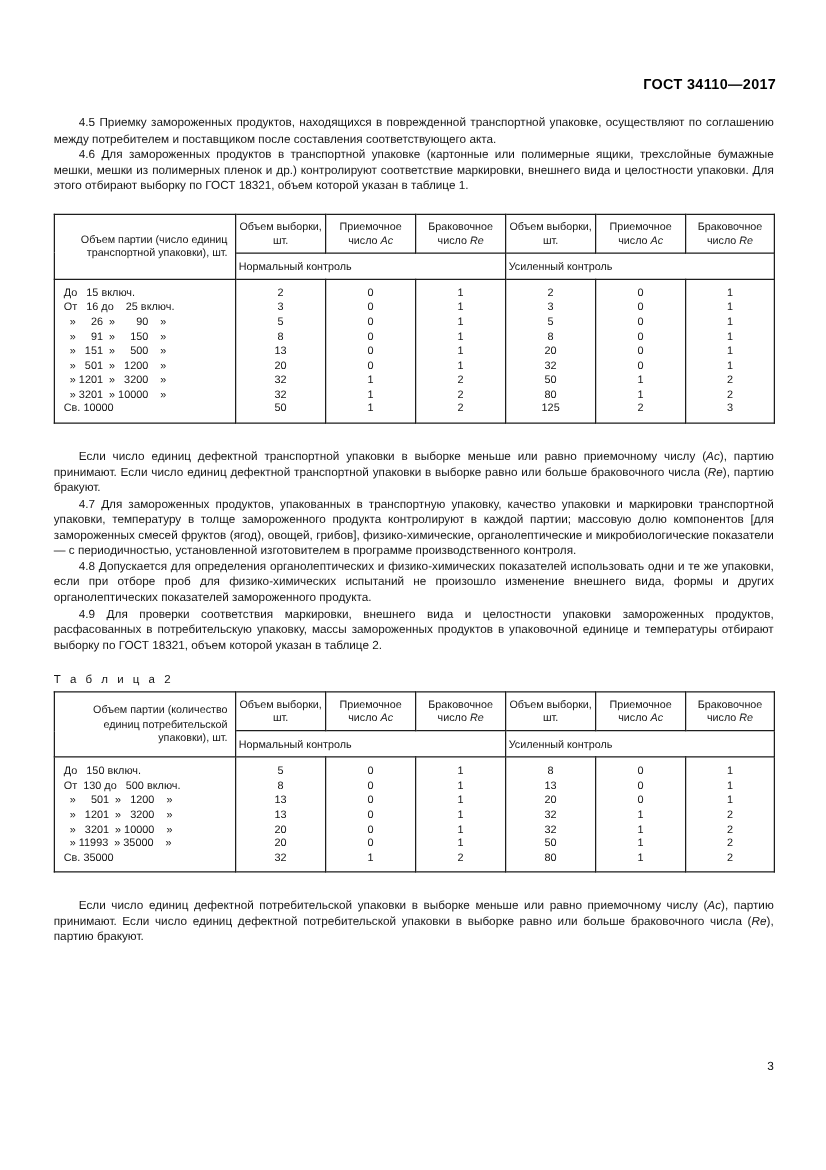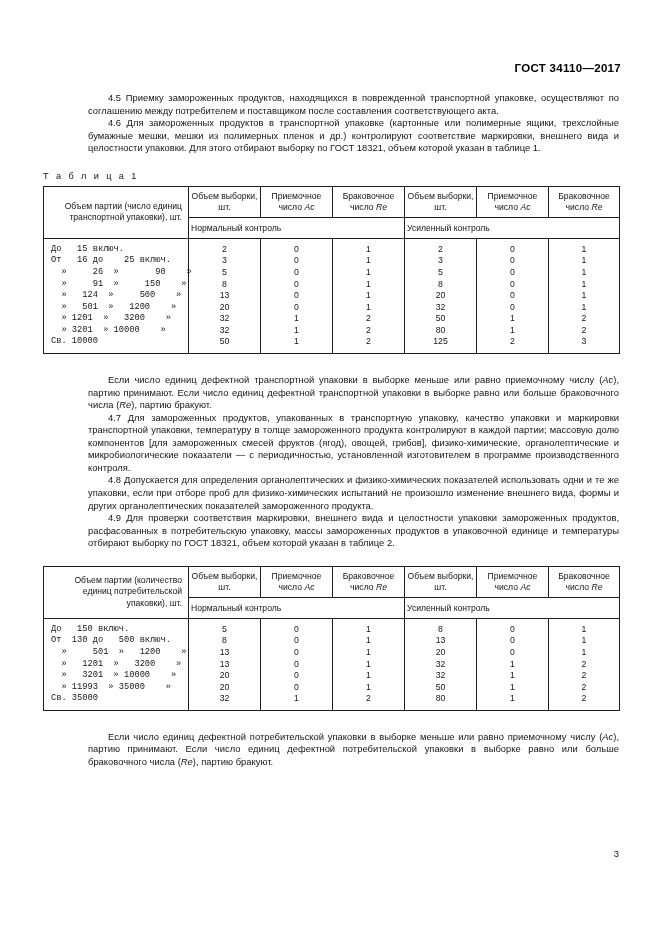--- a/index.html
+++ b/index.html
@@ -45,21 +45,20 @@
     margin: 0;
     font-size: 9.4px;
     line-height: 12.55px;
     text-align: justify;
     text-justify: inter-word;
     color: #151515;
     letter-spacing: 0.01px;
   }
   p.indent {
     text-indent: 20px;
-    margin-left: 45px;
   }
   .spacer-16 { height: 16px; }
   .spacer-20 { height: 20px; }
 
   
   .table-caption {
     font-size: 9.2px;
     letter-spacing: 2.4px;
     color: #151515;
     margin-bottom: 5px;
@@ -99,21 +98,20 @@
   }
   td.rowlabels, td.datacol {
     padding: 0;
   }
   .label-list {
     padding: 5px 8px 5px 7px;
     font-size: 8.7px;
     line-height: 11.6px;
     white-space: pre;
     font-variant-numeric: tabular-nums;
-    font-family: Liberation Mono, monospace;
   }
   .num-list {
     padding: 5px 0 5px 0;
     text-align: center;
     font-size: 8.7px;
     line-height: 11.6px;
     font-variant-numeric: tabular-nums;
   }
   .num-list div, .label-list div { white-space: pre; }
   .it { font-style: italic; }
@@ -138,21 +136,20 @@
 
   <div class="content">
 
 
     <p class="body-text indent">4.5  Приемку замороженных продуктов, находящихся в поврежденной транспортной упаковке, осуществляют по соглашению между потребителем и поставщиком после составления соответствующего акта.</p>
 
     <p class="body-text indent">4.6  Для замороженных продуктов в транспортной упаковке (картонные или полимерные ящики, трехслойные бумажные мешки, мешки из полимерных пленок и др.) контролируют соответствие маркировки, внешнего вида и целостности упаковки. Для этого отбирают выборку по ГОСТ 18321, объем которой указан в таблице 1.</p>
 
     <div class="spacer-16"></div>
 
-    <div class="table-caption">Т а б л и ц а  1</div>
 
     <table class="gost">
       <colgroup>
         <col style="width:145px">
         <col style="width:72px">
           <col style="width:72px">
           <col style="width:72px">
         <col style="width:72px">
           <col style="width:72px">
           <col style="width:71px">
@@ -168,21 +165,21 @@
           <th class="hdr">Браковочное число <span class="it">Re</span></th>
         </tr>
         <tr>
           <th class="control" colspan="3">Нормальный контроль</th>
           <th class="control" colspan="3">Усиленный контроль</th>
         </tr>
       </thead>
       <tbody>
         <tr>
           <td class="rowlabels">
-            <div class="label-list"><div>До   15 включ.</div><div>От   16 до    25 включ.</div><div>  »     26  »       90    »</div><div>  »     91  »     150    »</div><div>  »   124  »     500    »</div><div>  »   501  »   1200    »</div><div>  » 1201  »   3200    »</div><div>  » 3201  » 10000    »</div><div>Св. 10000</div></div>
+            <div class="label-list"><div>До   15 включ.</div><div>От   16 до    25 включ.</div><div>  »     26  »       90    »</div><div>  »     91  »     150    »</div><div>  »   151  »     500    »</div><div>  »   501  »   1200    »</div><div>  » 1201  »   3200    »</div><div>  » 3201  » 10000    »</div><div>Св. 10000</div></div>
           </td>
           <td class="datacol">
             <div class="num-list">
                 <div>2</div>
                 <div>3</div>
                 <div>5</div>
                 <div>8</div>
                 <div>13</div>
                 <div>20</div>
                 <div>32</div>
@@ -264,20 +261,21 @@
     <p class="body-text indent">Если число единиц дефектной транспортной упаковки в выборке меньше или равно приемочному числу (<span class="it">Ac</span>), партию принимают. Если число единиц дефектной транспортной упаковки в выборке равно или больше браковочного числа (<span class="it">Re</span>), партию бракуют.</p>
 
     <p class="body-text indent">4.7  Для замороженных продуктов, упакованных в транспортную упаковку, качество упаковки и маркировки транспортной упаковки, температуру в толще замороженного продукта контролируют в каждой партии; массовую долю компонентов [для замороженных смесей фруктов (ягод), овощей, грибов], физико-химические, органолептические и микробиологические показатели — с периодичностью, установленной изготовителем в программе производственного контроля.</p>
 
     <p class="body-text indent">4.8  Допускается для определения органолептических и физико-химических показателей использовать одни и те же упаковки, если при отборе проб для физико-химических испытаний не произошло изменение внешнего вида, формы и других органолептических показателей замороженного продукта.</p>
 
     <p class="body-text indent">4.9  Для проверки соответствия маркировки, внешнего вида и целостности упаковки замороженных продуктов, расфасованных в потребительскую упаковку, массы замороженных продуктов в упаковочной единице и температуры отбирают выборку по ГОСТ 18321, объем которой указан в таблице 2.</p>
 
     <div class="spacer-16"></div>
 
+    <div class="table-caption">Т а б л и ц а  2</div>
 
     <table class="gost">
       <colgroup>
         <col style="width:145px">
         <col style="width:72px">
           <col style="width:72px">
           <col style="width:72px">
         <col style="width:72px">
           <col style="width:72px">
           <col style="width:71px">

